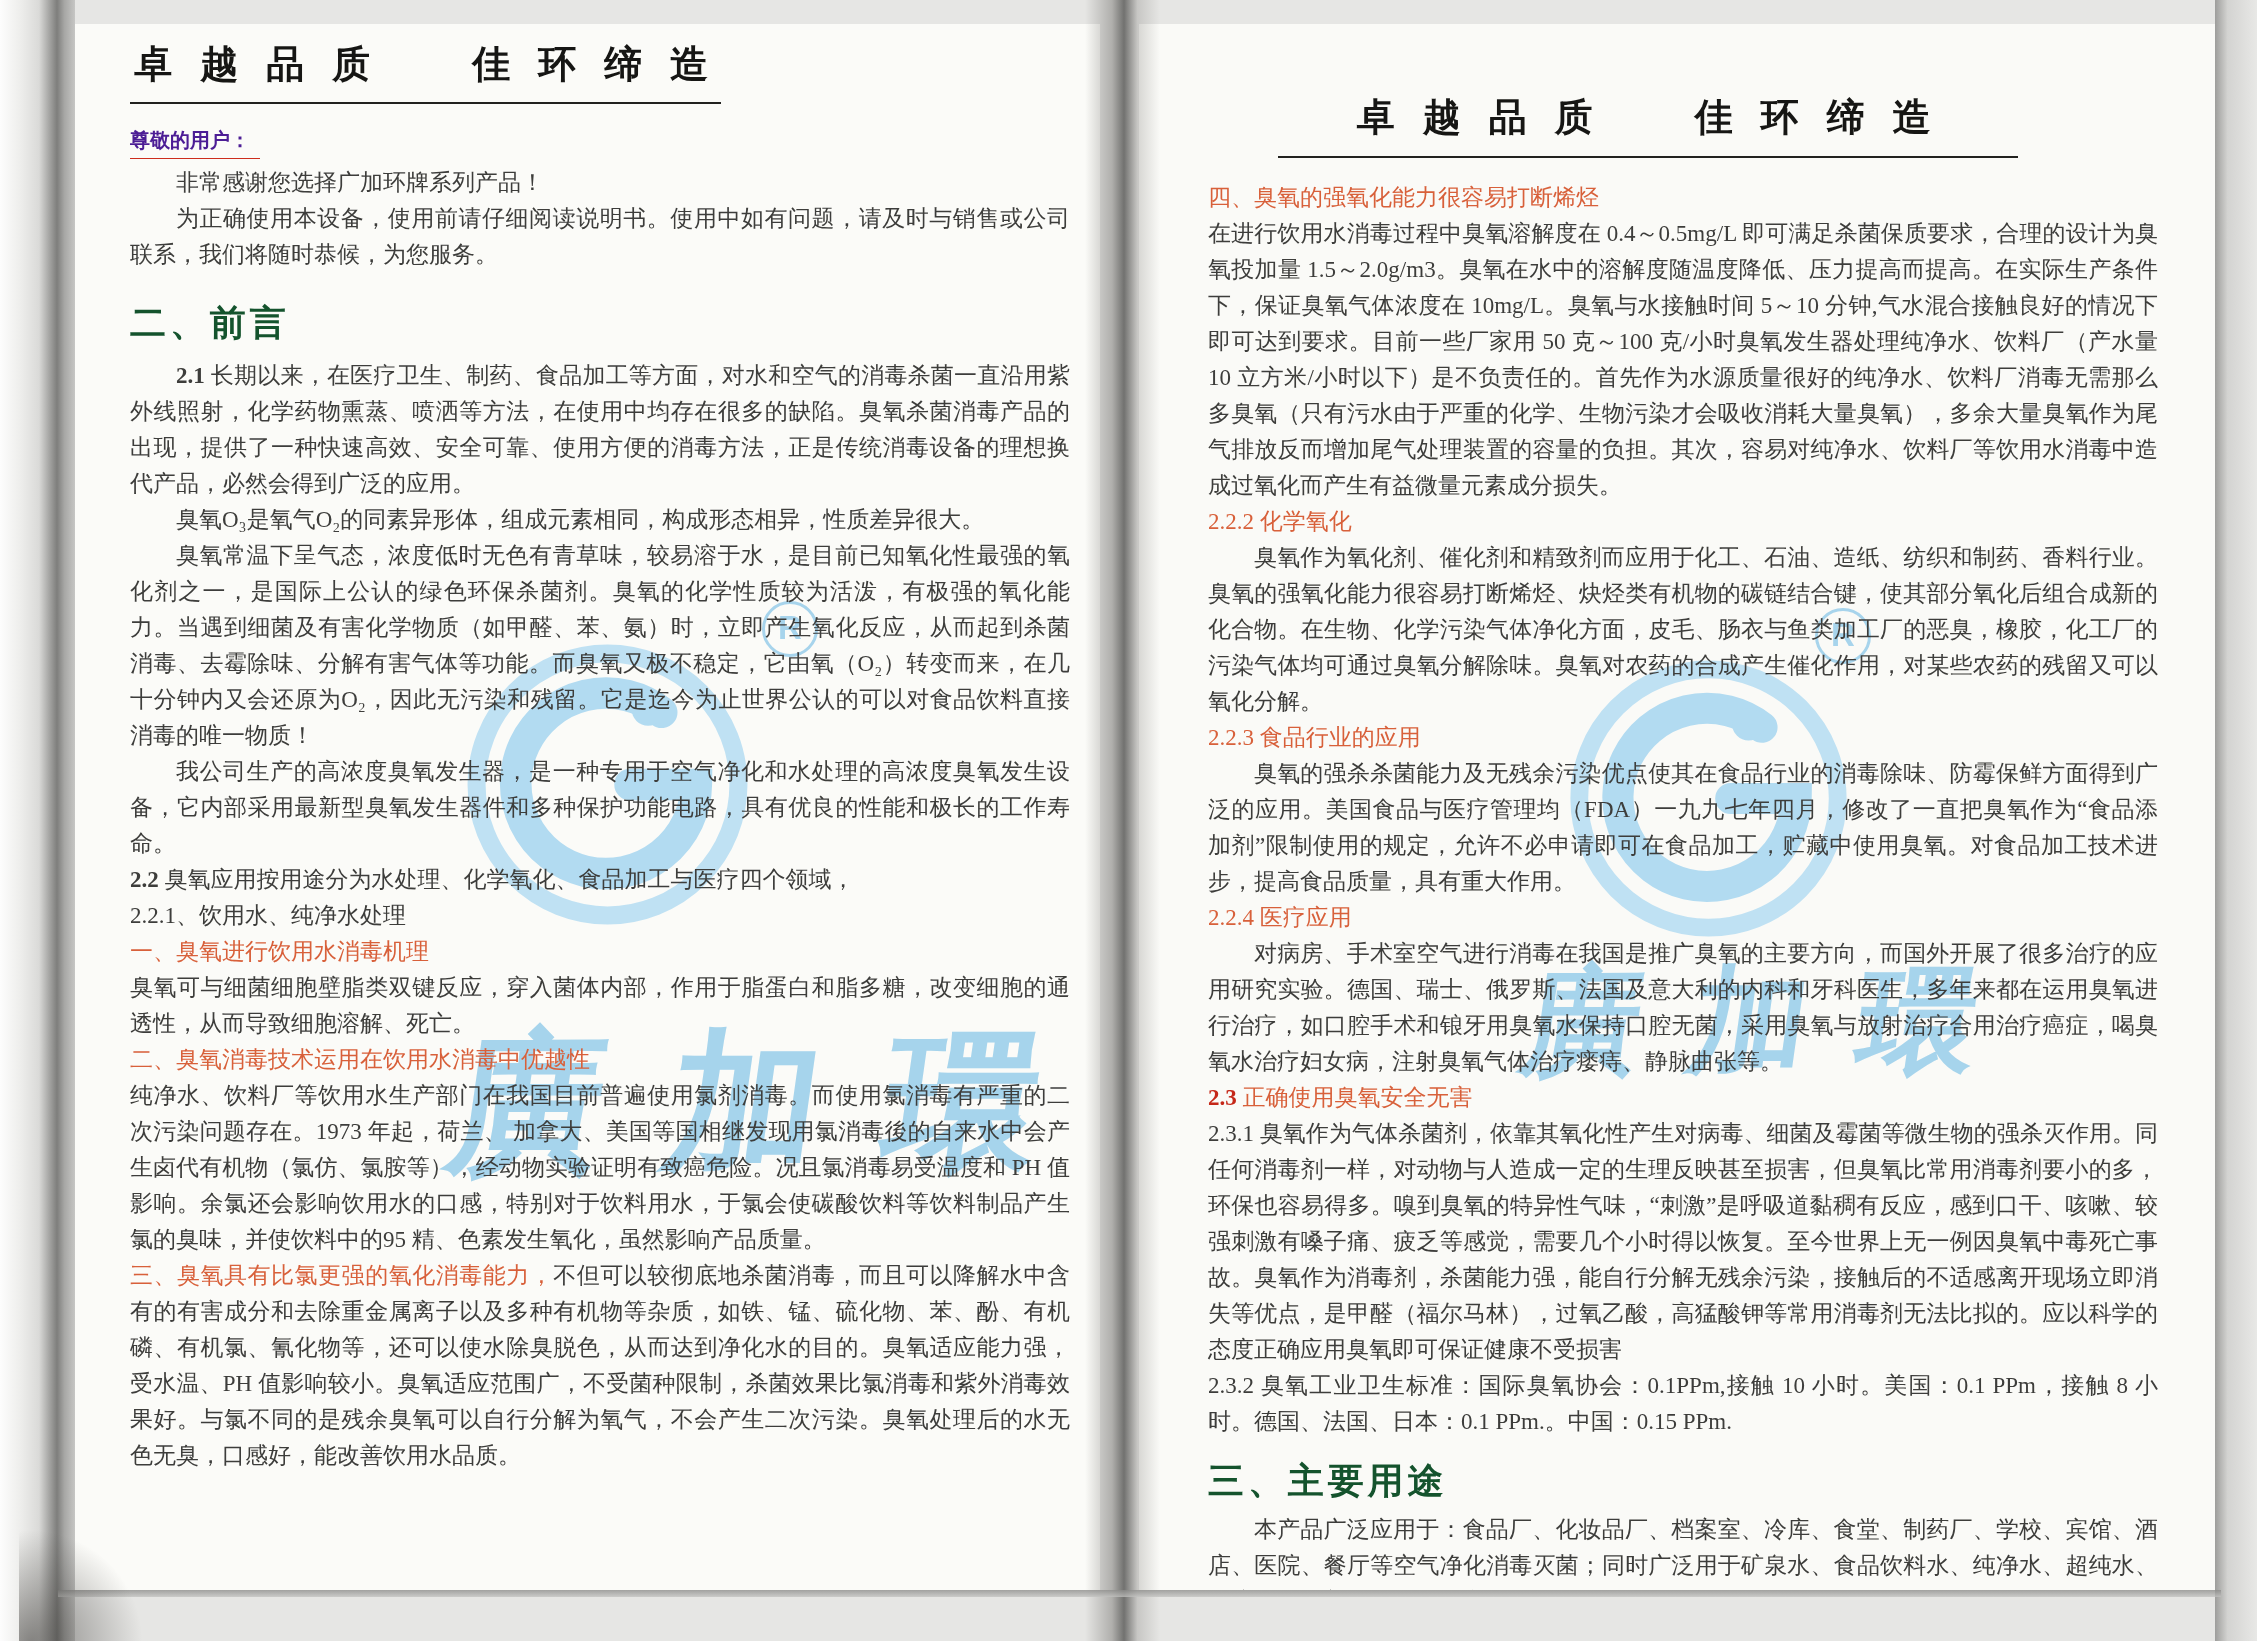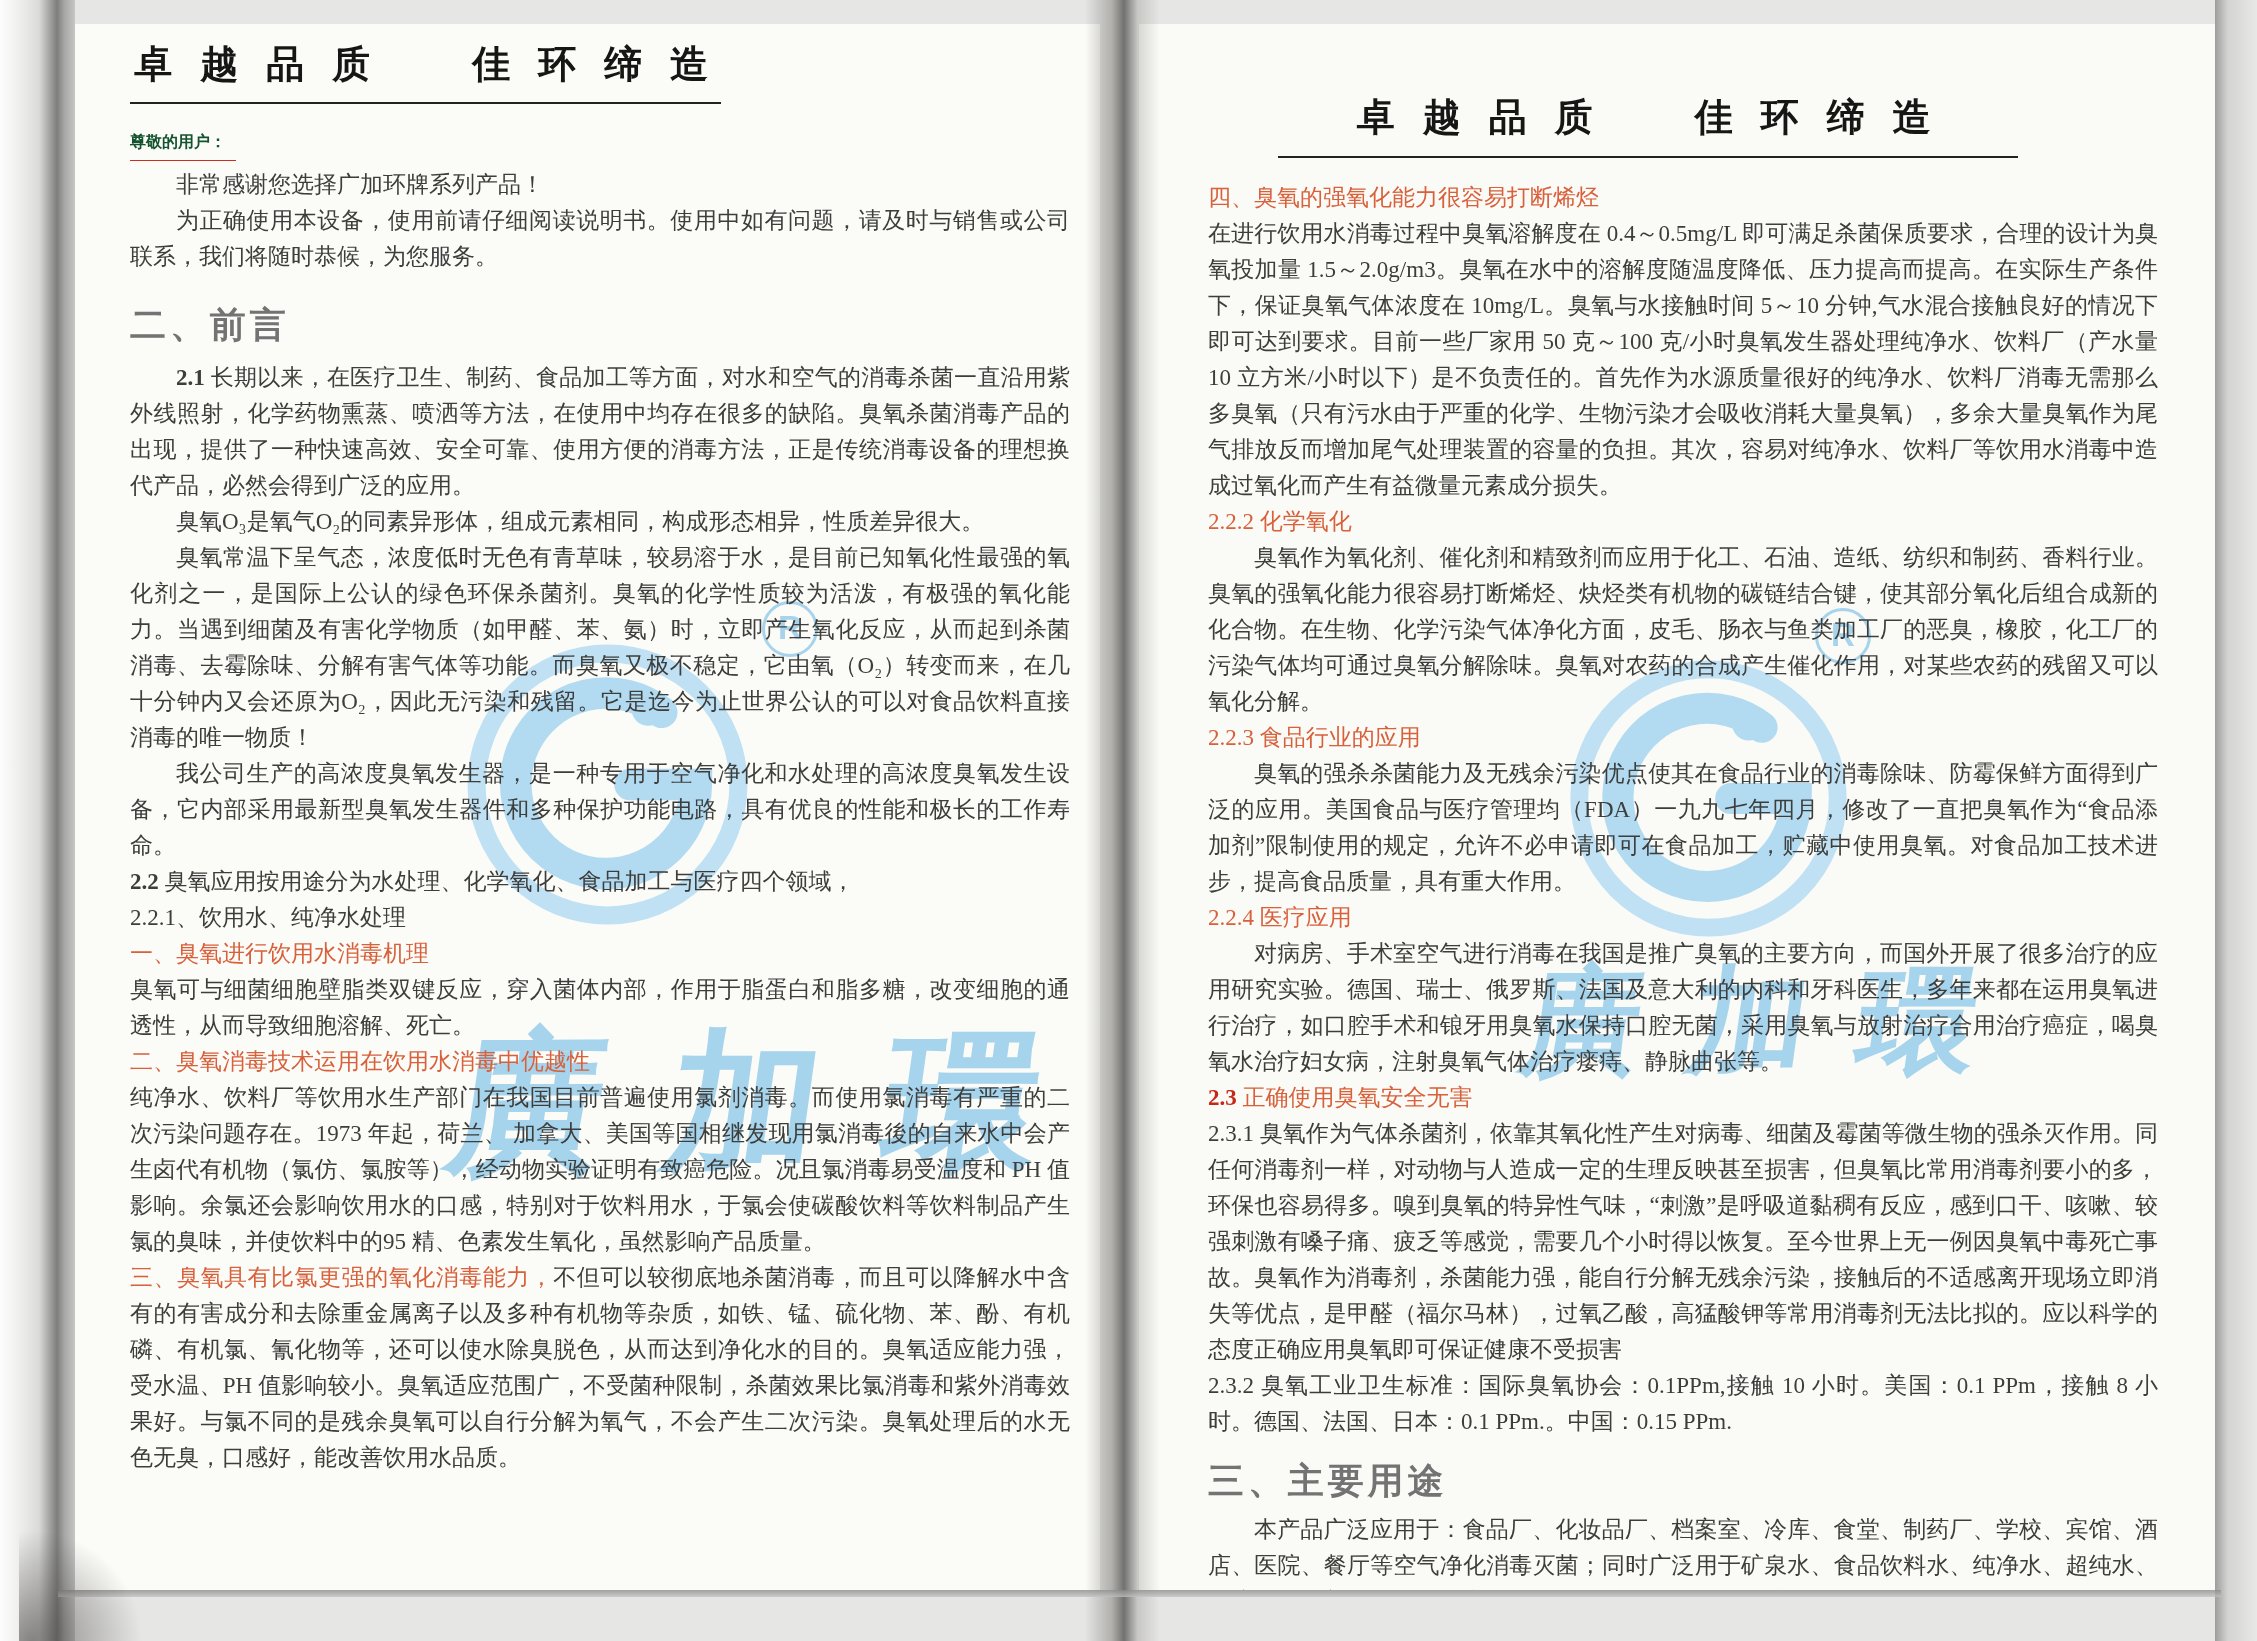--- a/index.html
+++ b/index.html
@@ -48,29 +48,29 @@
     position:relative; z-index:2;
     font-size:23px; line-height:36px; color:#3d3d3b; text-align:justify;
   }
   .page-left  .ptext { margin:18.3px 0 0 55px; width:940px; }
   .page-right .ptext { margin:22px 0 0 69px; width:950px; }
 
   .ptext p { margin:0; }
   .ind  { text-indent:46px; }
   .b    { font-weight:bold; }
   .greeting {
-    color:#14532d; font-weight:bold; font-size:16px;
+    color:#4c1d95; font-weight:bold; font-size:20px;
     border-bottom:1.9px solid #cd2d1d; padding-right:9.7px; display:inline-block;
     margin-bottom:5.8px;
   }
   .redh { color:#d8603a; }
   .rednum { color:#c52718; font-weight:bold; }
   .sech {
     font-family:"Liberation Sans","DejaVu Sans",sans-serif; font-weight:bold;
-    font-size:36px; letter-spacing:3.9px; color:#737373; margin:32px 0 16.4px 0;
+    font-size:36px; letter-spacing:3.9px; color:#14532d; margin:32px 0 16.4px 0;
   }
   .gap1 { margin-top:34px; }
   .hgap { margin-top:10.6px; margin-bottom:4.8px; }
   .hgap2 { margin-top:21px; margin-bottom:6.8px; }
 
   
   .wm { position:absolute; z-index:1; pointer-events:none; }
   .wm-logo svg { display:block; }
   .page-left  .wm-logo { left:382px; top:610px; width:301px; height:301px; }
   .page-right .wm-logo { left:421px; top:626px; width:297px; height:297px; }

